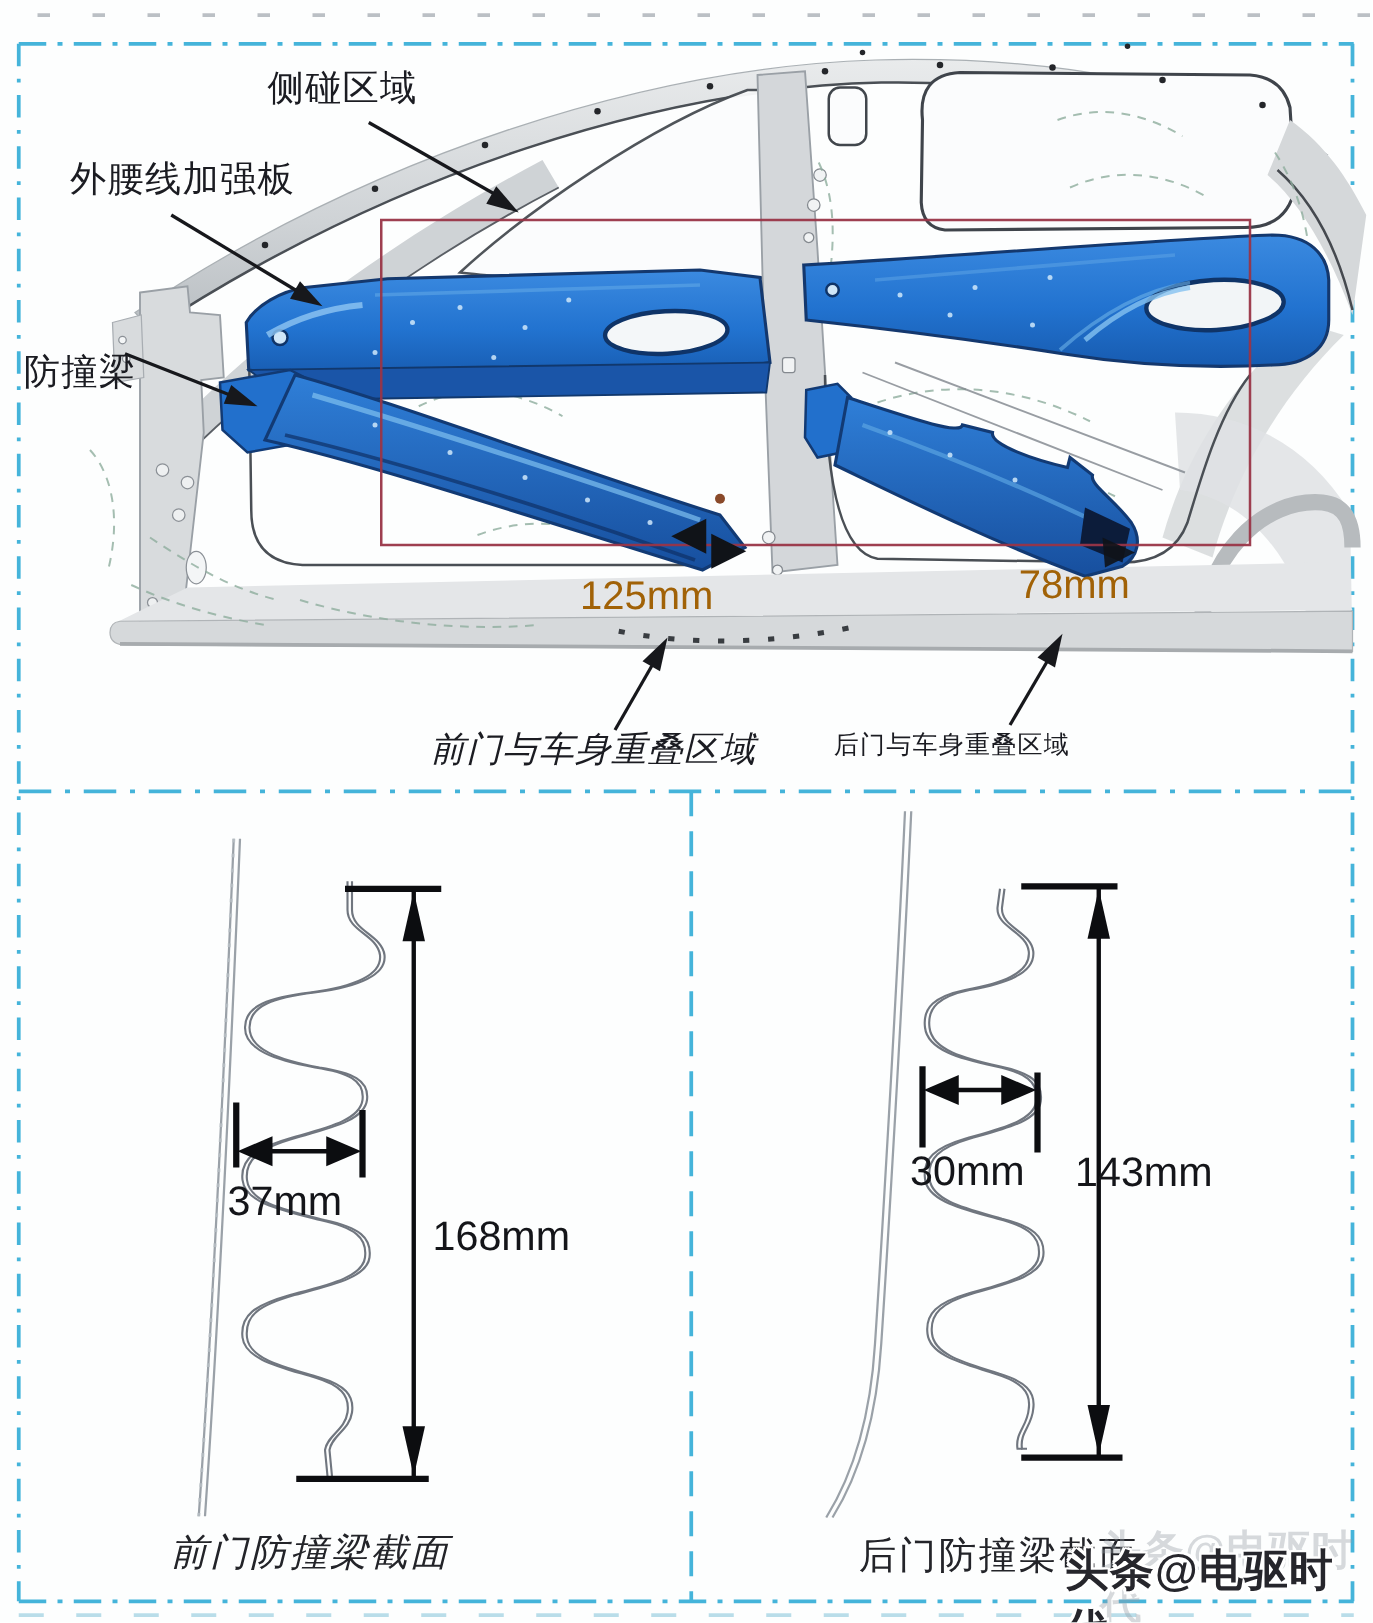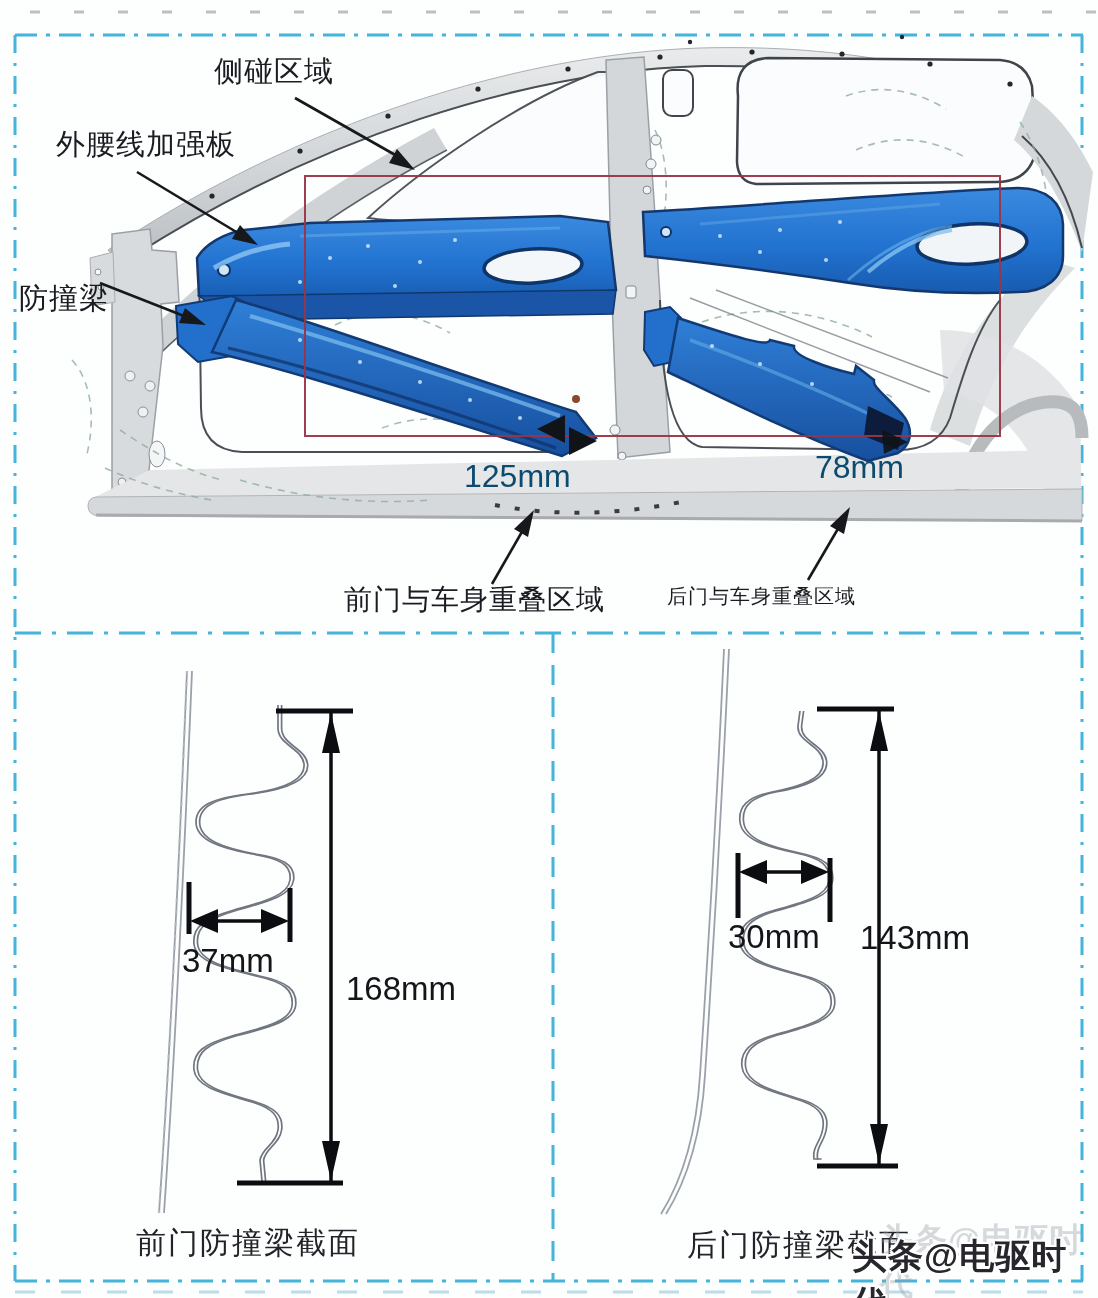--- a/index.html
+++ b/index.html
@@ -1,21 +1,21 @@
 <!DOCTYPE html>
 <html><head>
 <meta charset="utf-8">
 <style>
   html,body{margin:0;padding:0;background:#ffffff;}
   #stage{position:relative;width:1098px;height:1298px;background:#fdfefe;overflow:hidden;
          font-family:"Liberation Sans", sans-serif;}
   #gfx{position:absolute;left:0;top:0;}
   .lbl{position:absolute;color:#1b1c22;line-height:1;white-space:nowrap;letter-spacing:1px;}
   .cjk{font-size:29px;}
-  .mm{font-size:32px;letter-spacing:0;color:#0c4a6e;}
+  .mm{font-size:32px;letter-spacing:0;color:#a16207;}
   .mm-big{font-size:33px;letter-spacing:0;color:#141519;}
   .caption{font-size:30px;letter-spacing:2px;color:#232429;}
   .watermark{position:absolute;font-size:35px;font-weight:700;color:#26262c;letter-spacing:1px;
      text-shadow:2px 2px 0 #fff,-2px -2px 0 #fff,2px -2px 0 #fff,-2px 2px 0 #fff,0 2px 0 #fff,2px 0 0 #fff,0 -2px 0 #fff,-2px 0 0 #fff;
      z-index:30;}
   .wm-ghost{position:absolute;font-size:33px;font-weight:700;color:rgba(150,158,166,.38);
      letter-spacing:1px;z-index:29;}
 </style>
 </head>
 <body>
@@ -266,26 +266,26 @@
       <polygon points="879,1164 870,1124 888,1124" stroke="none"></polygon>
     </g>
   </g>
 </svg>
 
   <div class="lbl cjk" style="left:214px;top:57px;">侧碰区域</div>
   <div class="lbl cjk" style="left:56px;top:130px;">外腰线加强板</div>
   <div class="lbl cjk" style="left:19px;top:242px;margin-top:42px;">防撞梁</div>
   <div class="lbl mm" style="left:464px;top:460px;">125mm</div>
   <div class="lbl mm" style="left:783px;top:451px;margin-left:32px;">78mm</div>
-  <div class="lbl cjk" style="left:344px;top:586px;font-size:28px;">前门与车身重叠区域</div>
+  <div class="lbl cjk" style="left:344px;top:586px;font-size:28px;font-style:italic;">前门与车身重叠区域</div>
   <div class="lbl cjk" style="left:667px;top:586px;font-size:20px;">后门与车身重叠区域</div>
 
   <div class="lbl mm-big" style="left:182px;top:944px;">37mm</div>
   <div class="lbl mm-big" style="left:346px;top:948px;margin-top:24px;">168mm</div>
-  <div class="lbl caption" style="left:136px;top:1228px;">前门防撞梁截面</div>
+  <div class="lbl caption" style="left:136px;top:1228px;font-style:italic;">前门防撞梁截面</div>
 
   <div class="lbl mm-big" style="left:728px;top:920px;">30mm</div>
   <div class="lbl mm-big" style="left:860px;top:921px;text-align:center;">143mm</div>
   <div class="lbl caption" style="left:687px;top:1230px;">后门防撞梁截面</div>
 
   <div class="wm-ghost" style="left:880px;top:1218px;">头条@电驱时代</div>
   <div class="watermark" style="left:852px;top:1233px;">头条@电驱时代</div>
 </div>
 
 </body></html>

